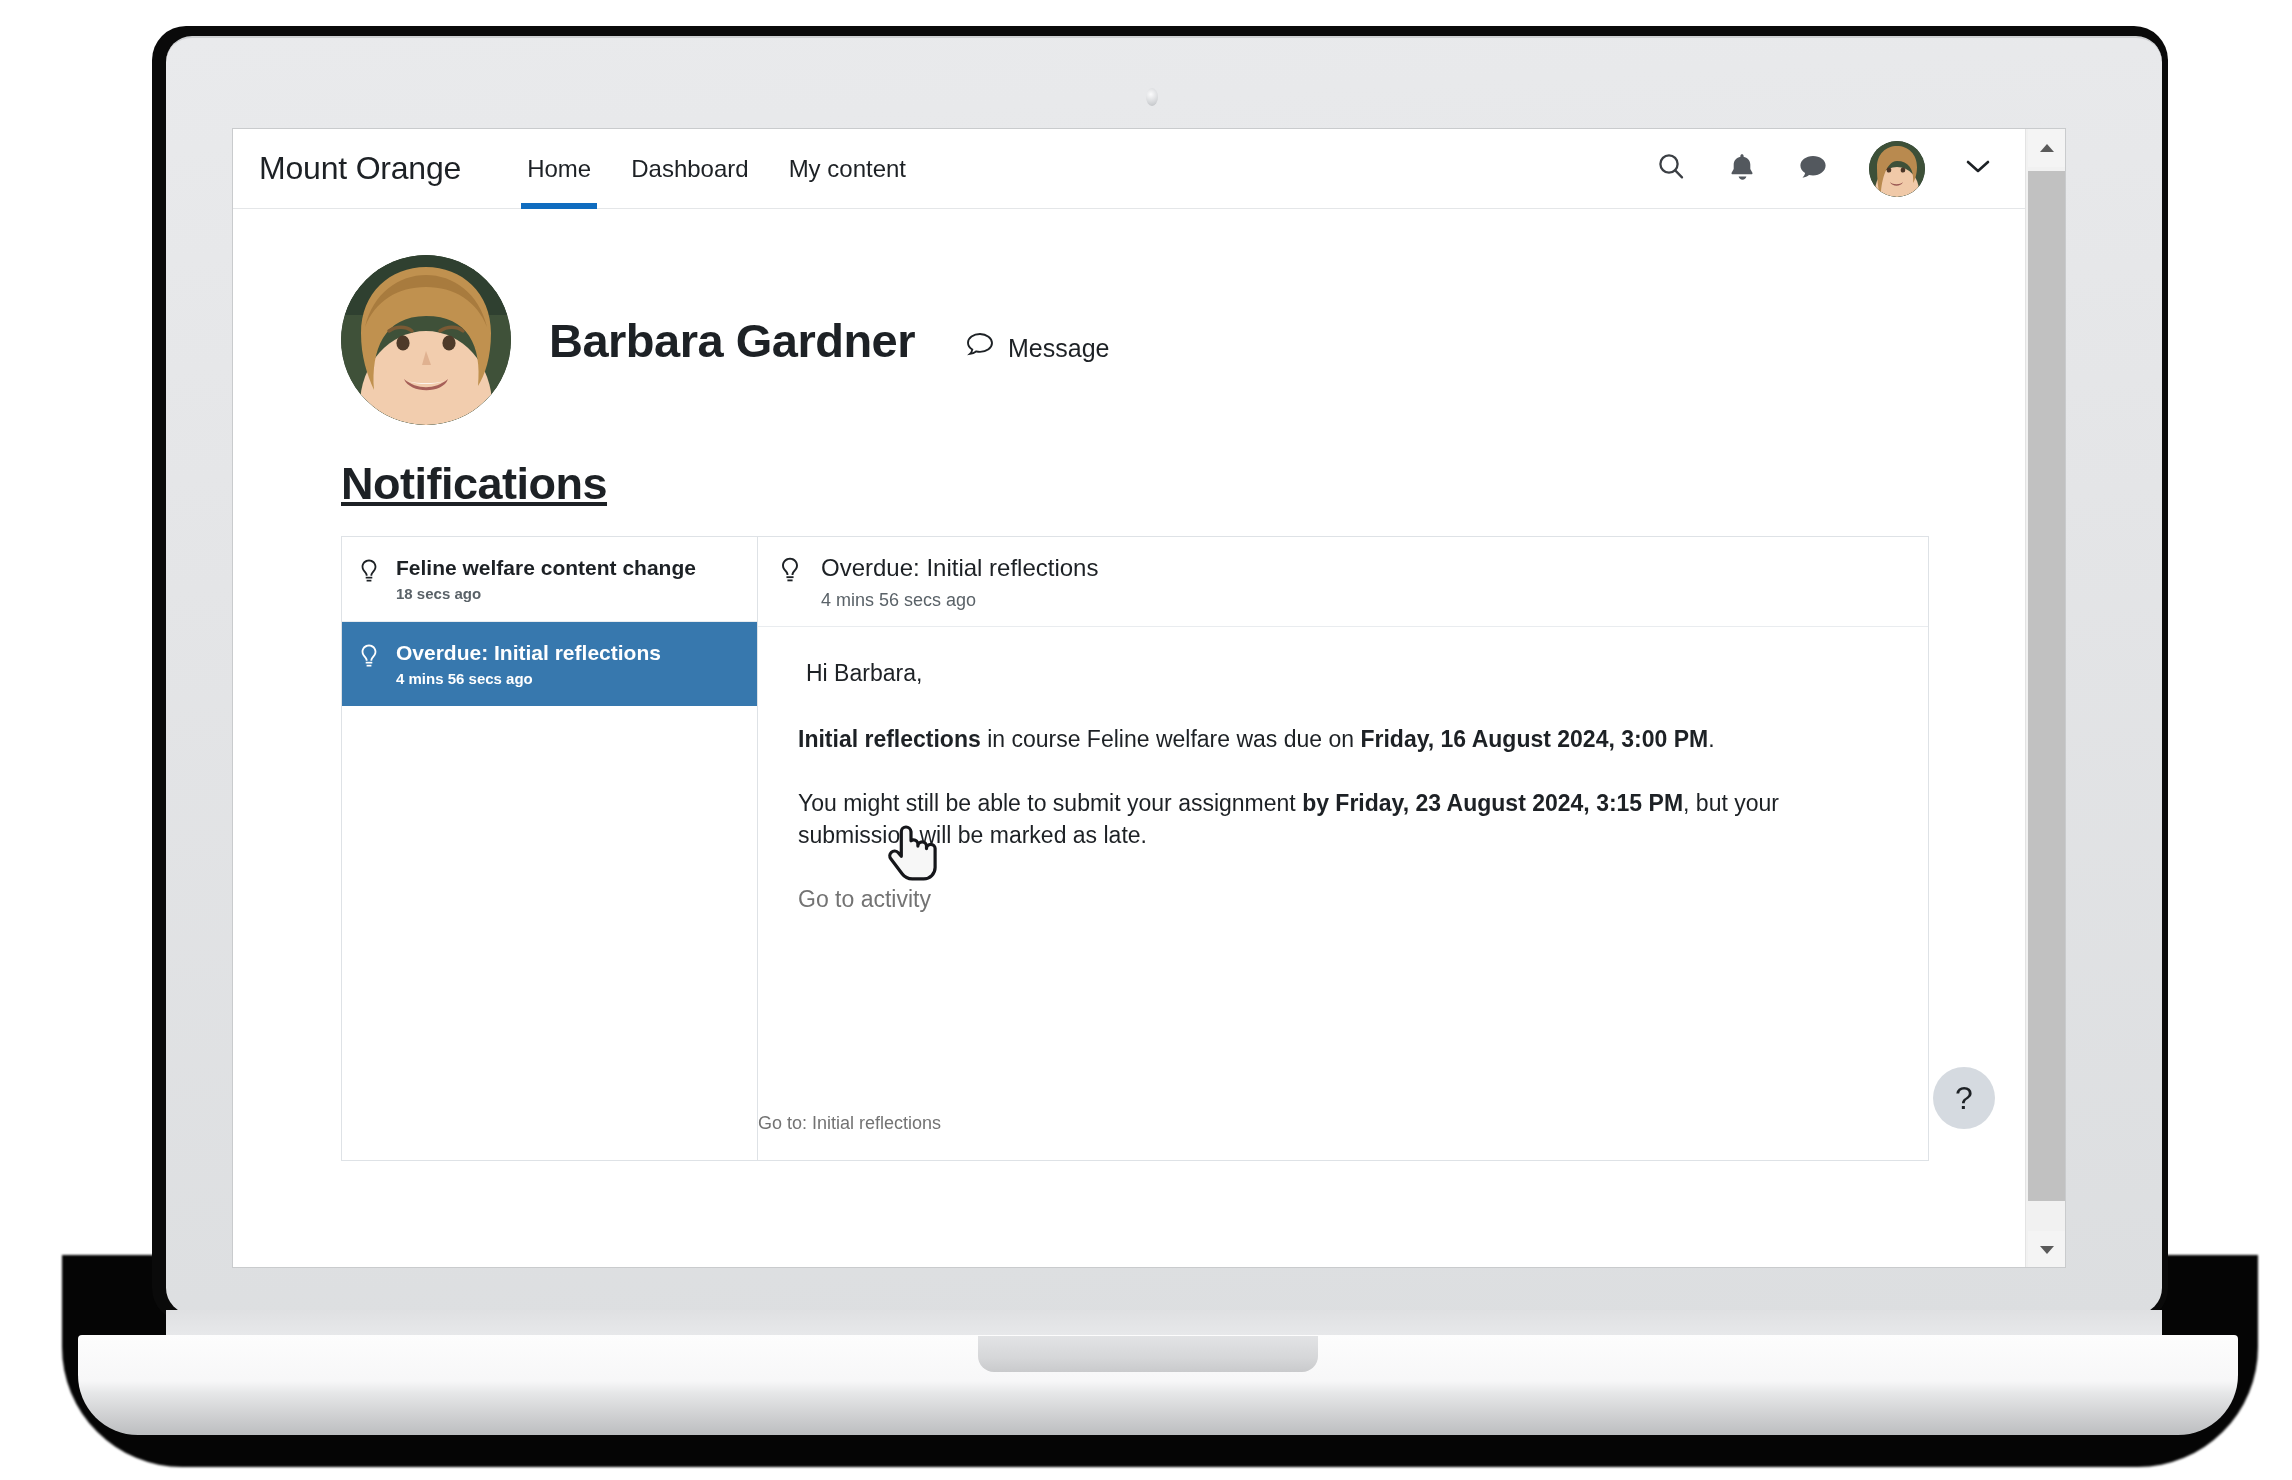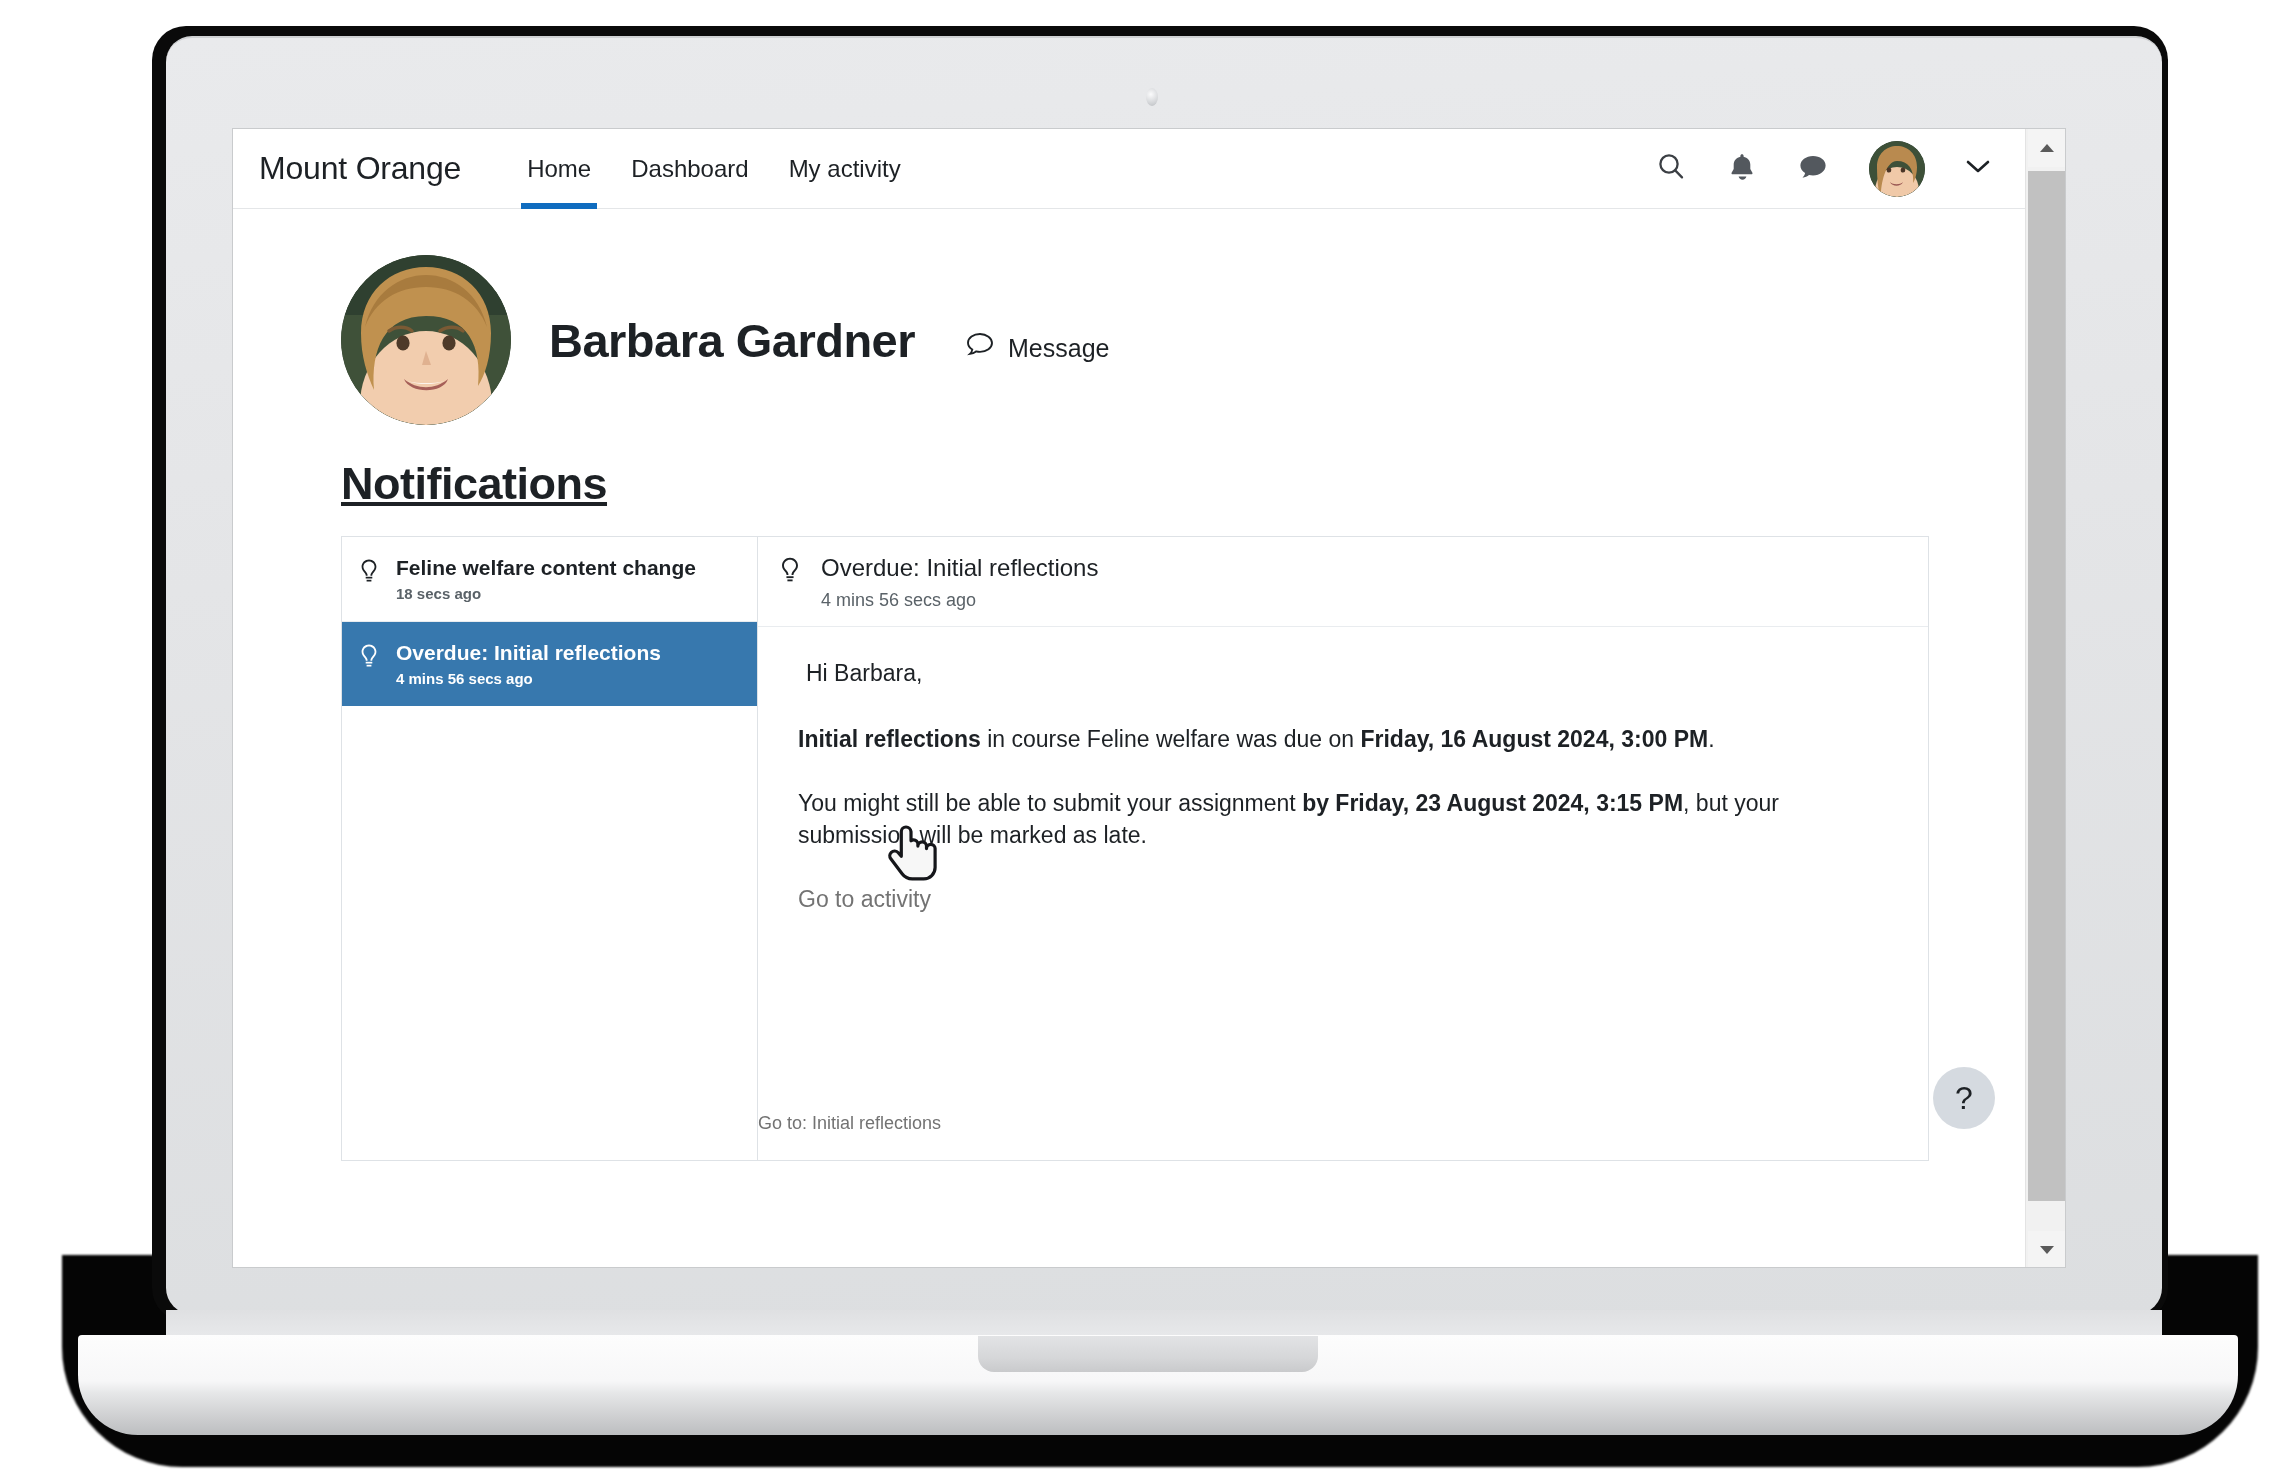--- a/index.html
+++ b/index.html
@@ -371,21 +371,21 @@
         <div id="navbar">
           <div id="brand">Mount Orange</div>
           <div id="nav-items">
             <div class="nav-item active">
               <span>Home</span>
             </div>
             <div class="nav-item">
               <span>Dashboard</span>
             </div>
             <div class="nav-item">
-              <span>My activity</span>
+              <span>My content</span>
             </div>
           </div>
 
           <div id="nav-right">
             <span class="nav-icon">
               <svg width="32" height="32" viewBox="0 0 32 32" fill="none">
                 <circle cx="14" cy="13" r="8.6" stroke="#3b3f44" stroke-width="2.3"></circle>
                 <line x1="20.2" y1="19.4" x2="27" y2="26.4" stroke="#3b3f44" stroke-width="2.3" stroke-linecap="round"></line>
               </svg>
             </span>

